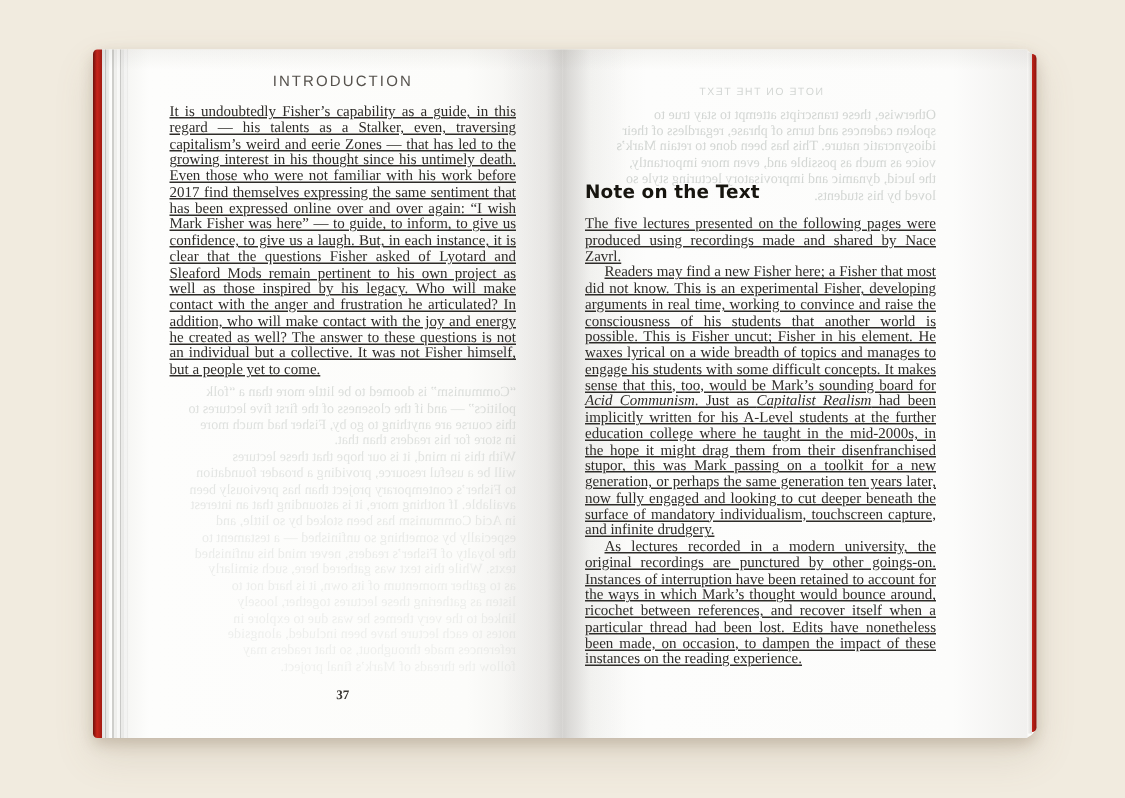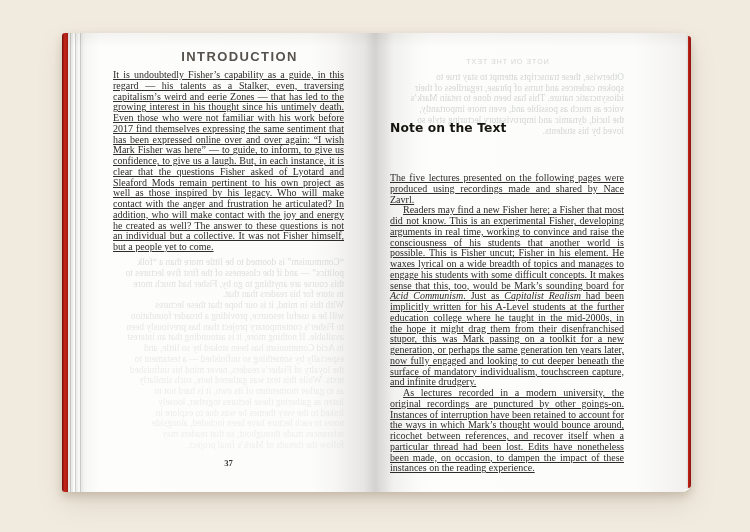--- a/index.html
+++ b/index.html
@@ -52,30 +52,30 @@
       rgba(60,55,48,.10) 52%,rgba(60,55,48,.03) 70%,rgba(60,55,48,0) 100%);
   }
   .top-shade{
     position:absolute;left:0;right:0;top:0;height:14px;pointer-events:none;
     background:linear-gradient(to bottom,rgba(90,80,65,.06),rgba(90,80,65,0));
     border-radius:4px 10px 0 0;
   }
 
   
   .running-head{
-    position:absolute;left:62px;top:16px;width:231px;
+    position:absolute;left:51px;top:16px;width:231px;
     text-align:center;font-family:"Liberation Sans","DejaVu Sans",sans-serif;
-    font-size:13px;letter-spacing:1.4px;font-weight:700;color:#56524d;
+    font-size:10px;letter-spacing:1.4px;font-weight:400;color:#56524d;
   }
   .body-col{
     font-size:10px;line-height:10.75px;color:#2e2c29;
     text-align:justify;hyphens:none;text-decoration:underline;
   }
   .left-body{position:absolute;left:51px;top:37px;width:231px;}
-  .right-body{position:absolute;left:328px;top:112px;width:234px;margin-top:28px;}
+  .right-body{position:absolute;left:328px;top:112px;width:234px;}
   .right-body p{margin:0;}
   .right-body p.indent{text-indent:13px;}
   .note-heading{
     position:absolute;left:328px;top:88px;width:234px;
     font-family:"DejaVu Sans","Liberation Sans",sans-serif;
     font-weight:700;font-size:12.3px;letter-spacing:.1px;color:#17150f;
   }
   .i{font-style:italic;}
   .page-num{
     position:absolute;top:425px;text-align:center;

